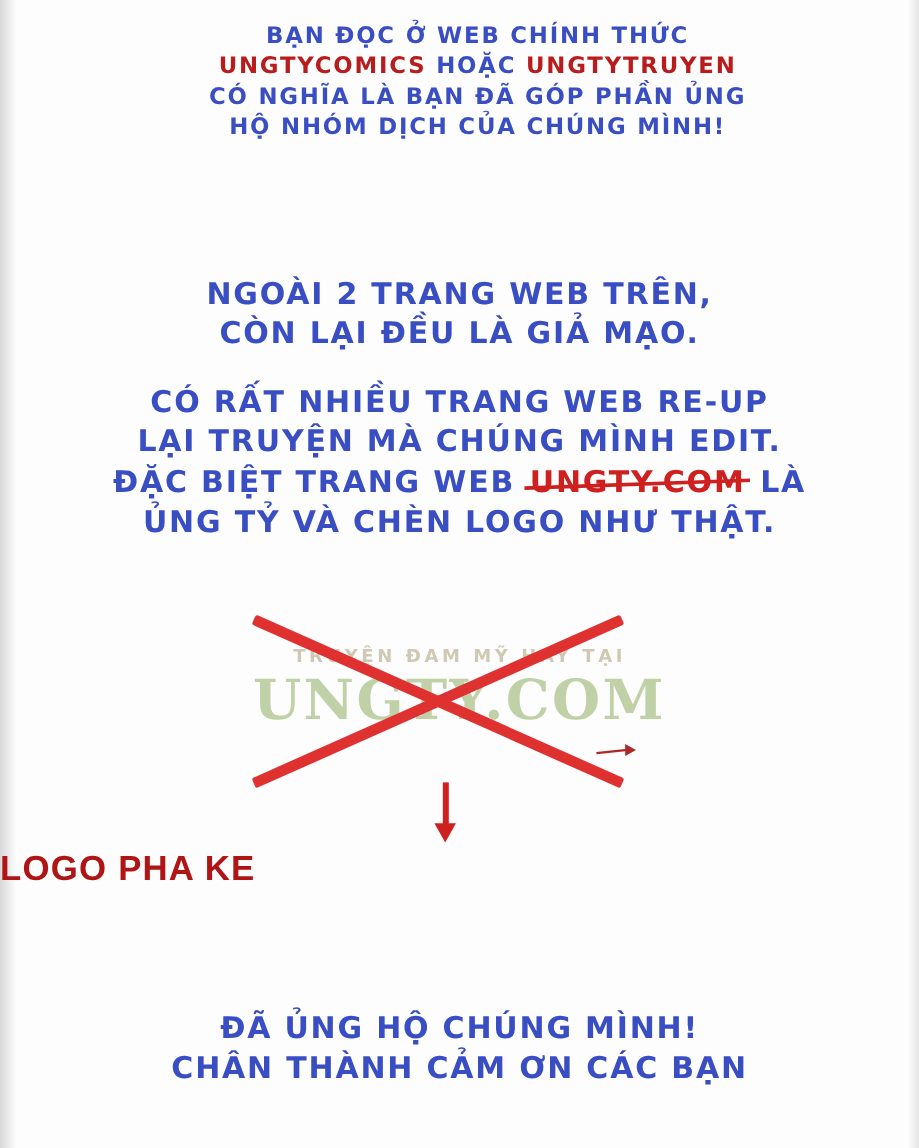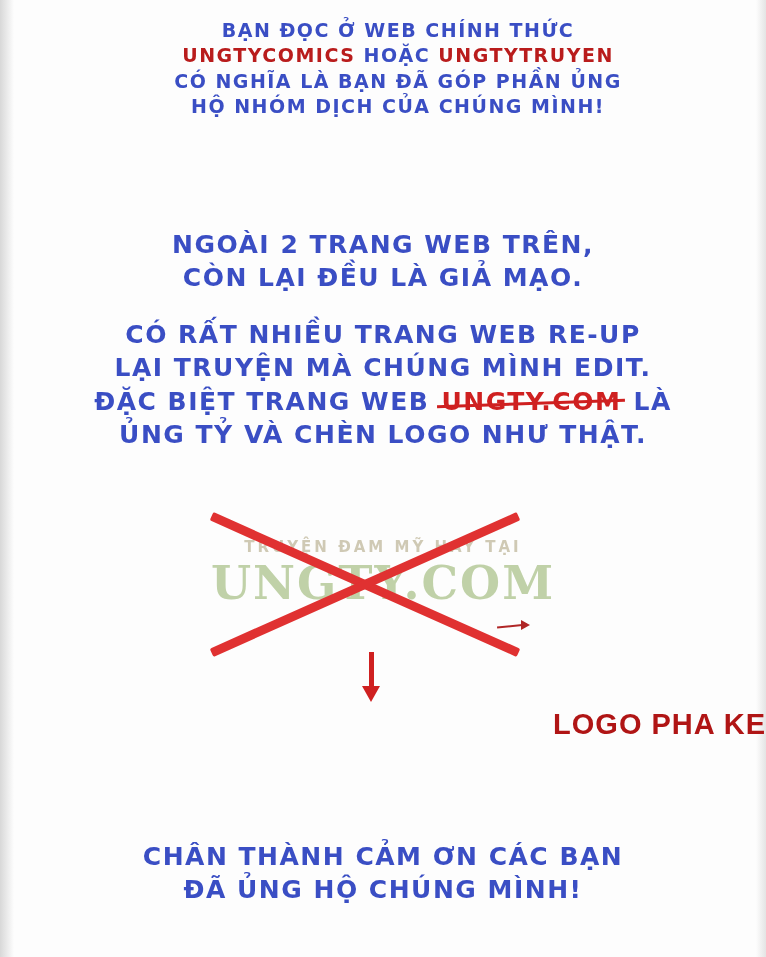--- a/index.html
+++ b/index.html
@@ -176,21 +176,21 @@
     left: -3px; top: 34px;
     border-left: 9px solid transparent;
     border-right: 9px solid transparent;
     border-top: 16px solid #cf2020;
   }
 
   .fake-logo-label {
     position: absolute;
     left: 0; right: 0;
     top: 708px;
-    text-align: right;
+    text-align: left;
     color: #b01515;
     font-size: 29px;
     font-weight: 700;
     letter-spacing: 1px;
     font-family: "Liberation Sans", sans-serif;
   }
 </style>
 </head>
 <body>
 
@@ -224,16 +224,16 @@
     <span class="a"></span>
     <span class="b"></span>
   </div>
 
   <div class="note-arrow"></div>
 
   <div class="down-arrow"></div>
   <div class="fake-logo-label">LOGO PHA KE</div>
 
   <div class="block s4">
+      <span class="line"><span class="blue">ĐÃ ỦNG HỘ CHÚNG MÌNH!</span></span>
       <span class="line"><span class="blue">CHÂN THÀNH CẢM ƠN CÁC BẠN</span></span>
-      <span class="line"><span class="blue">ĐÃ ỦNG HỘ CHÚNG MÌNH!</span></span>
     </div>
 </div>
 
 </body></html>

